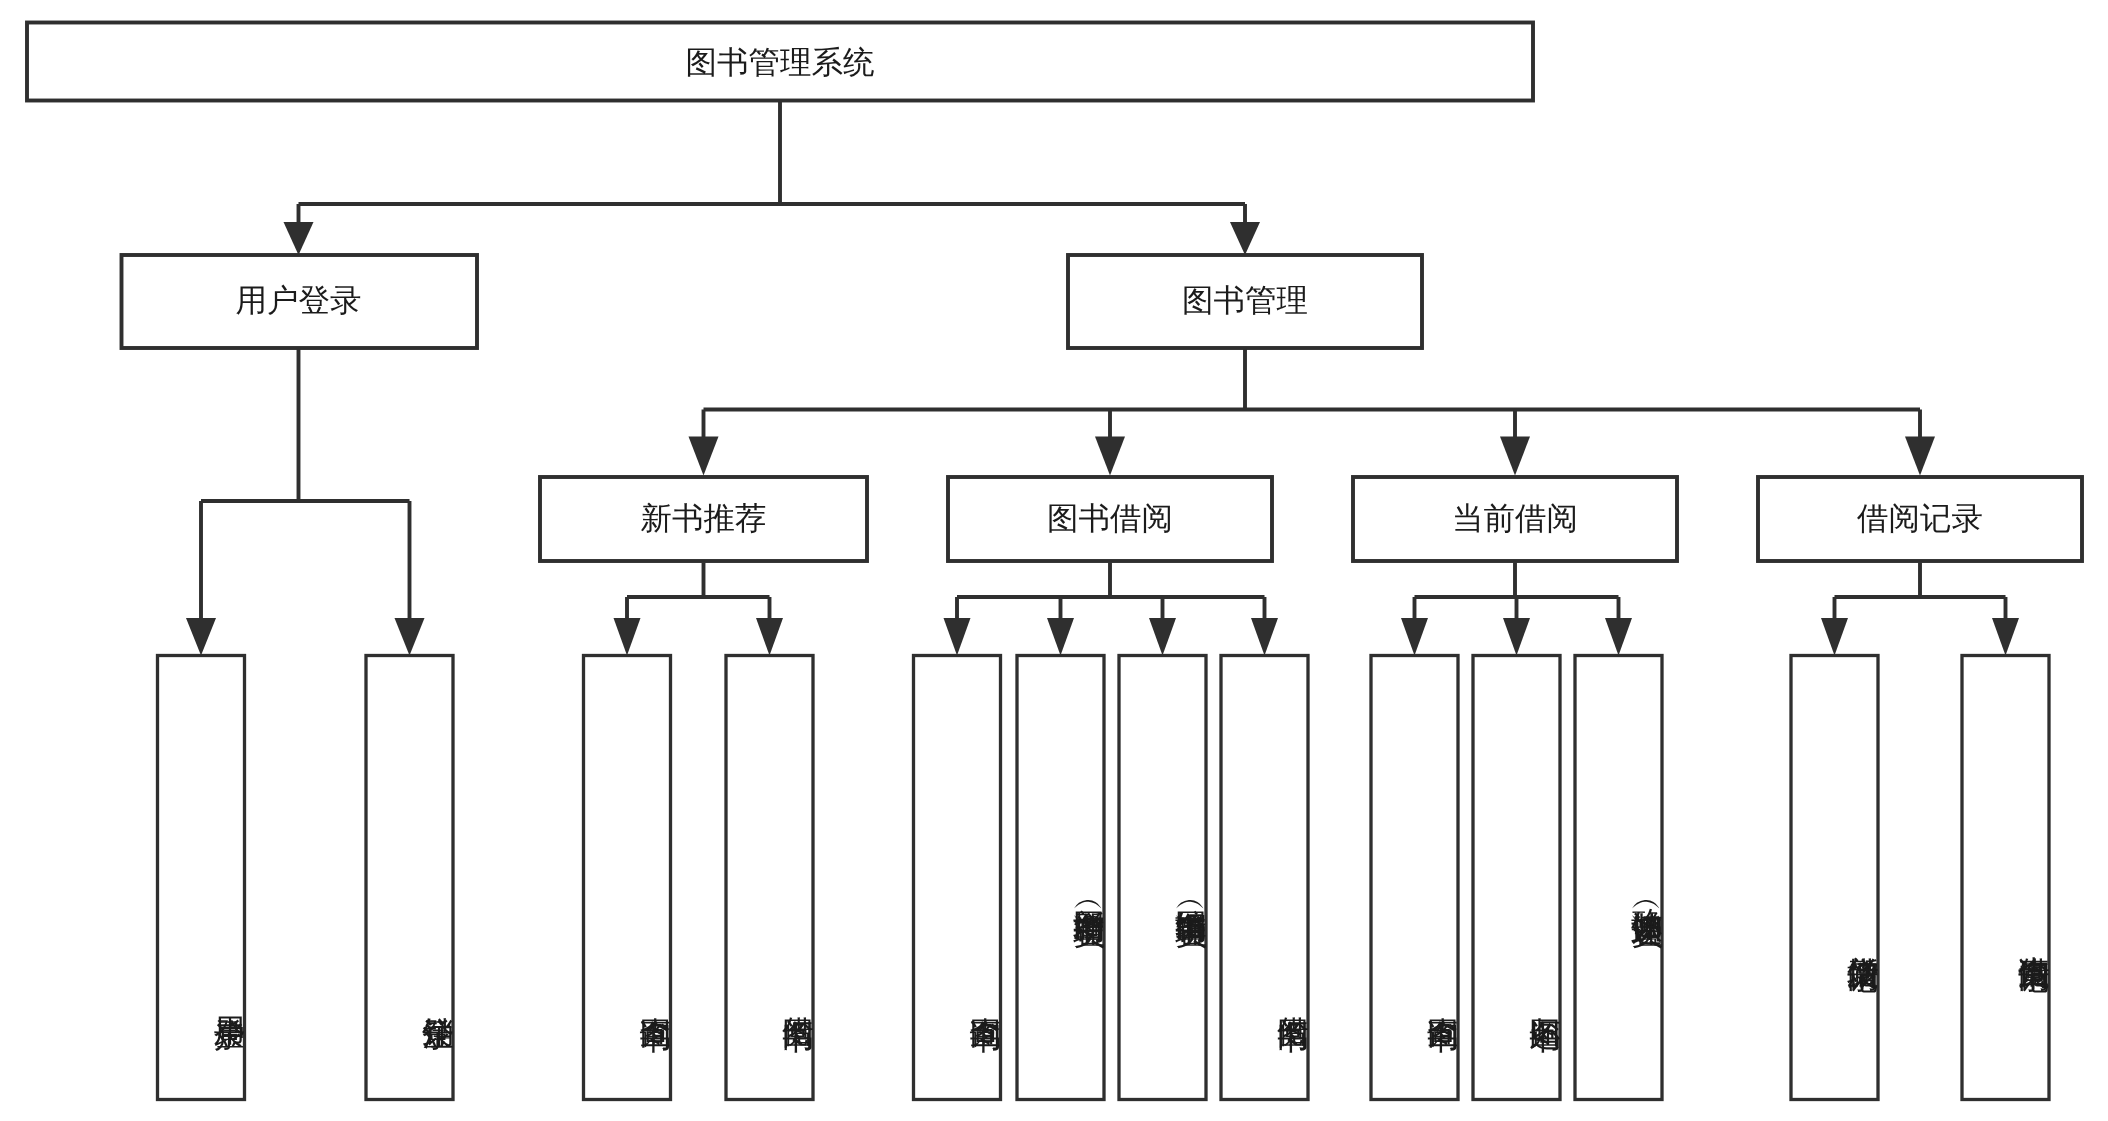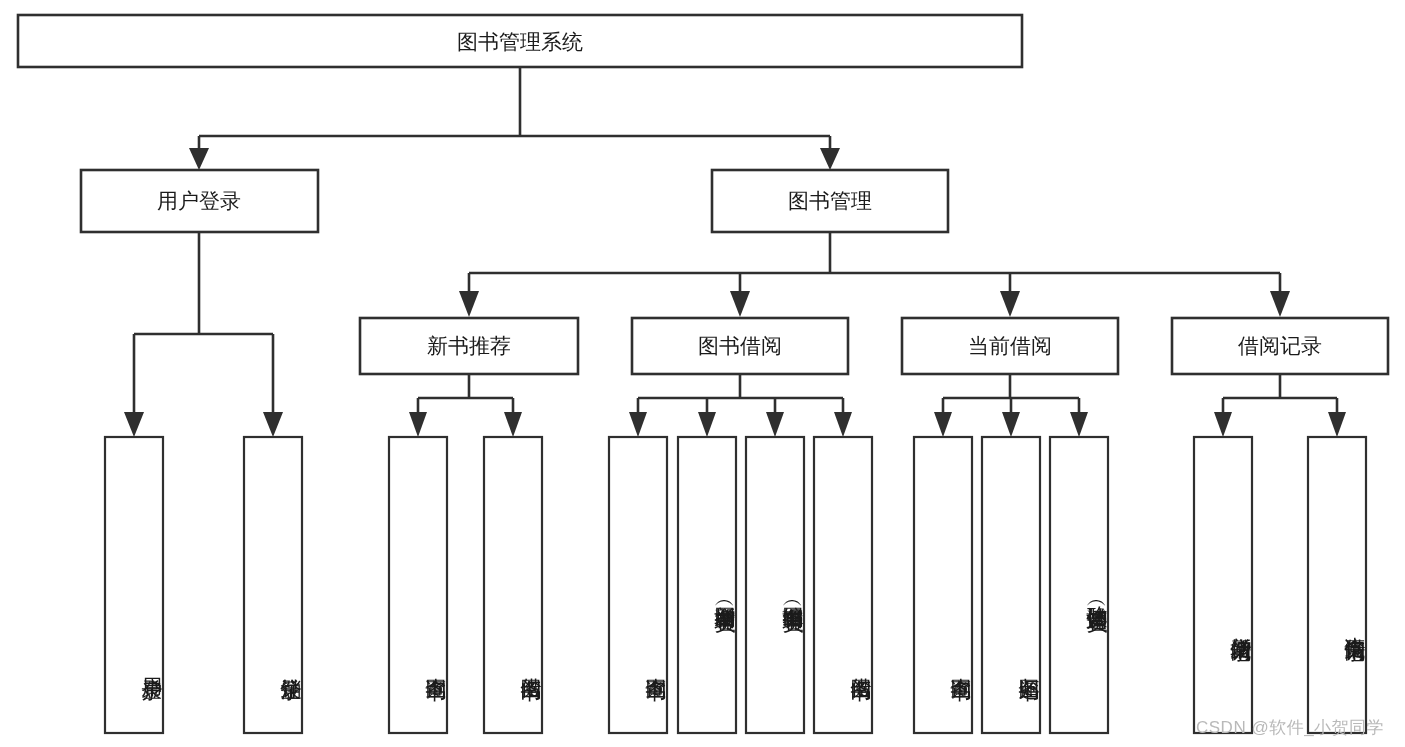--- a/index.html
+++ b/index.html
@@ -234,15 +234,14 @@
   <div class="leaf-label" style="left:746px; top:437px; width:58px; height:296px; padding-top:8px;">编辑图书（管理员）</div>
   <div class="leaf-label" style="left:814px; top:437px; width:58px; height:296px; padding-top:78px;">借阅图书</div>
 
   <div class="leaf-label" style="left:914px; top:437px; width:58px; height:296px; padding-top:78px;">查询图书</div>
   <div class="leaf-label" style="left:982px; top:437px; width:58px; height:296px; padding-top:78px;">归还图书</div>
   <div class="leaf-label" style="left:1050px; top:437px; width:58px; height:296px; padding-top:8px;">确认归还（管理员）</div>
 
   <div class="leaf-label" style="left:1194px; top:437px; width:58px; height:296px; padding-top:38px;">新增借阅记录</div>
   <div class="leaf-label" style="left:1308px; top:437px; width:58px; height:296px; padding-top:38px;">查询借阅记录</div>
 
-  <div class="watermark" style="left:1196px; top:716px;">CSDN @软件_小贺同学</div>
 
 </div>
 
 </body></html>

